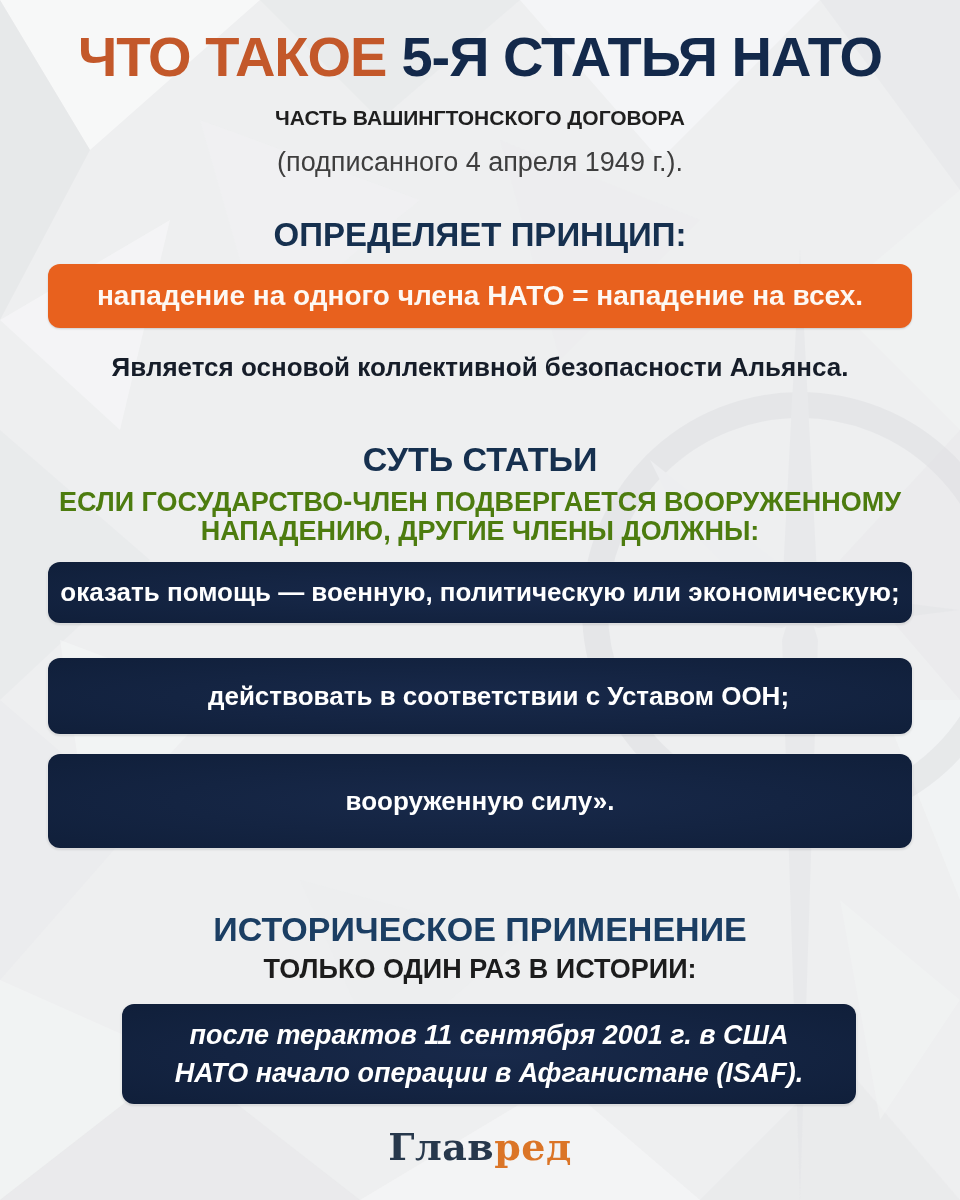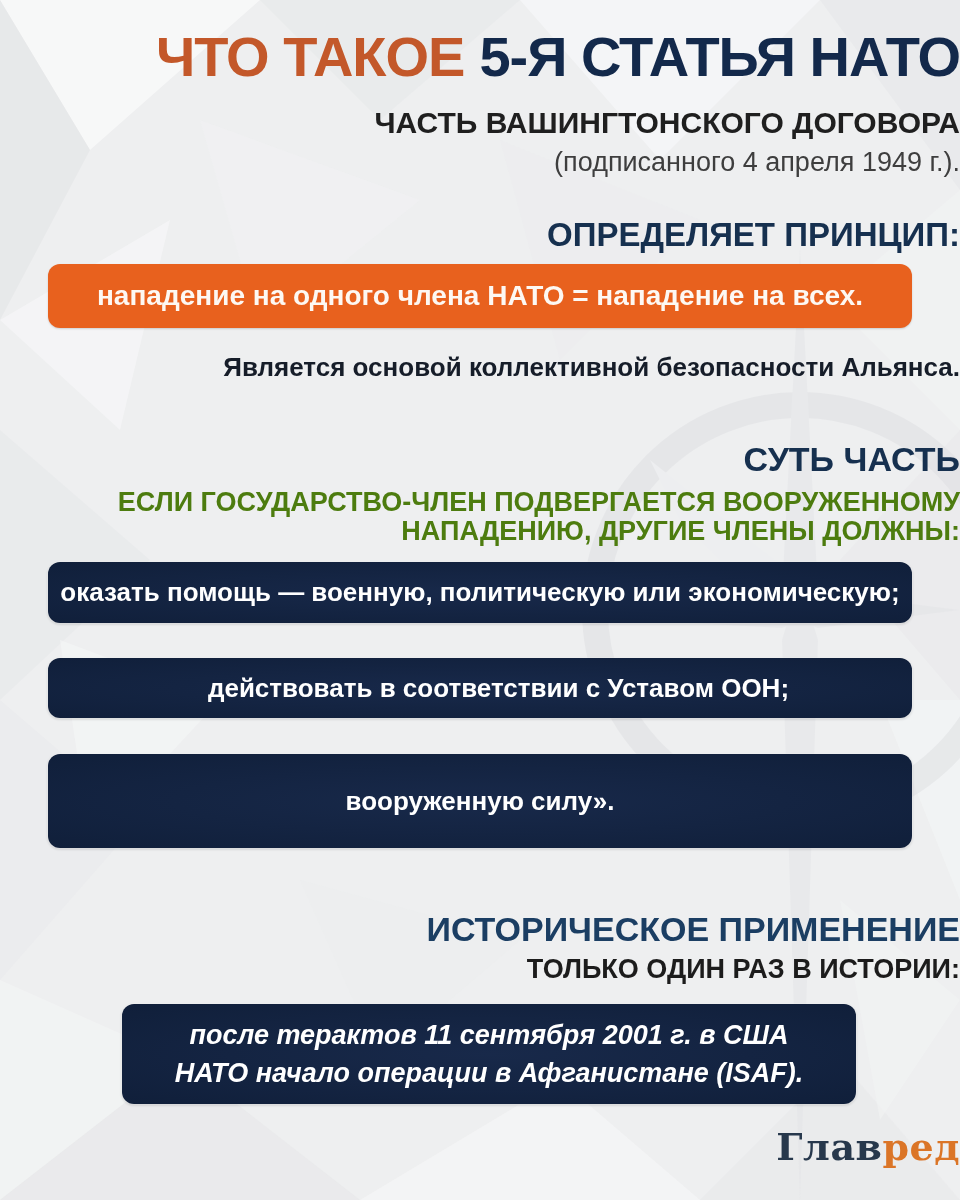--- a/index.html
+++ b/index.html
@@ -2,27 +2,27 @@
 <html><head>
 <meta charset="utf-8">
 <style>
   html,body{margin:0;padding:0;}
   body{
     width:960px;height:1200px;position:relative;overflow:hidden;
     background:#eeeff0;
     font-family:"Liberation Sans", sans-serif;
   }
   #bg{position:absolute;left:0;top:0;width:960px;height:1200px;}
-  .abs{position:absolute;left:0;width:100%;text-align:right;}
+  .abs{position:absolute;left:0;width:100%;text-align:center;}
   .title{
     top:24px;font-size:56px;font-weight:700;letter-spacing:-1px;white-space:nowrap;
   }
   .title .accent{color:#c3582a;}
   .title .rest{color:#13294b;margin-left:15px;}
-  .subtitle{top:106px;font-size:30px;font-weight:700;color:#1f1f1f;letter-spacing:0;}
+  .subtitle{top:106px;font-size:21px;font-weight:700;color:#1f1f1f;letter-spacing:0;}
   .subtitle-note{top:147px;font-size:27px;font-weight:400;color:#3e3e3e;}
   .h-navy{font-size:33px;font-weight:700;color:#16304f;}
   .principle-heading{top:216px;}
   .banner{
     position:absolute;left:48px;right:48px;border-radius:12px;
     display:flex;flex-direction:column;align-items:center;justify-content:center;
     text-align:right;color:#ffffff;font-weight:700;
   }
   .banner-orange{
     top:264px;height:64px;background:#e8611e;color:#fdf8f3;font-size:28px;
@@ -30,21 +30,21 @@
   }
   .banner-navy{
     background:radial-gradient(ellipse at center,#18294a 0%,#101f3a 100%);
     font-size:26px;
     box-shadow:0 0 0 1px rgba(255,255,255,0.28), 0 1px 3px rgba(0,0,0,0.2);
   }
   .principle-note{top:352px;font-size:26px;font-weight:700;color:#161d29;}
   .essence-heading{top:440px;font-size:34px;}
   .essence-intro{top:488px;font-size:27px;font-weight:700;color:#4d7c0f;line-height:29px;}
   .banner-1{top:562px;height:61px;}
-  .banner-2{top:658px;height:60px;padding-left:37px;}
+  .banner-2{top:658px;height:76px;padding-left:37px;}
   .banner-3{top:754px;height:94px;line-height:34px;}
   .history-heading{top:910px;font-size:34px;color:#1b3e63;}
   .history-subheading{top:954px;font-size:27px;font-weight:700;color:#1c1c1c;}
   .banner-history{
     left:122px;right:104px;top:1004px;height:100px;font-size:27px;line-height:38px;font-style:italic;
   }
   .logo{top:1124px;font-family:"DejaVu Serif", serif;font-size:38px;font-weight:700;letter-spacing:0.5px;}
   .logo .p1{color:#27384c;}
   .logo .p2{color:#db7527;}
   .line{display:block;}
@@ -94,21 +94,21 @@
 <div class="abs subtitle-note">(подписанного 4 апреля 1949 г.).</div>
 
 <div class="abs h-navy principle-heading">ОПРЕДЕЛЯЕТ ПРИНЦИП:</div>
 
 <div class="banner banner-orange">
   <span>нападение на одного члена НАТО = нападение на всех.</span>
 </div>
 
 <div class="abs principle-note">Является основой коллективной безопасности Альянса.</div>
 
-<div class="abs h-navy essence-heading">СУТЬ ЧАСТЬ</div>
+<div class="abs h-navy essence-heading">СУТЬ СТАТЬИ</div>
 
 <div class="abs essence-intro">
   <span class="line">ЕСЛИ ГОСУДАРСТВО-ЧЛЕН ПОДВЕРГАЕТСЯ ВООРУЖЕННОМУ</span>
   <span class="line">НАПАДЕНИЮ, ДРУГИЕ ЧЛЕНЫ ДОЛЖНЫ:</span>
 </div>
 
 <div class="banner banner-navy banner-1">
   <span>оказать помощь — военную, политическую или экономическую;</span>
 </div>
 

